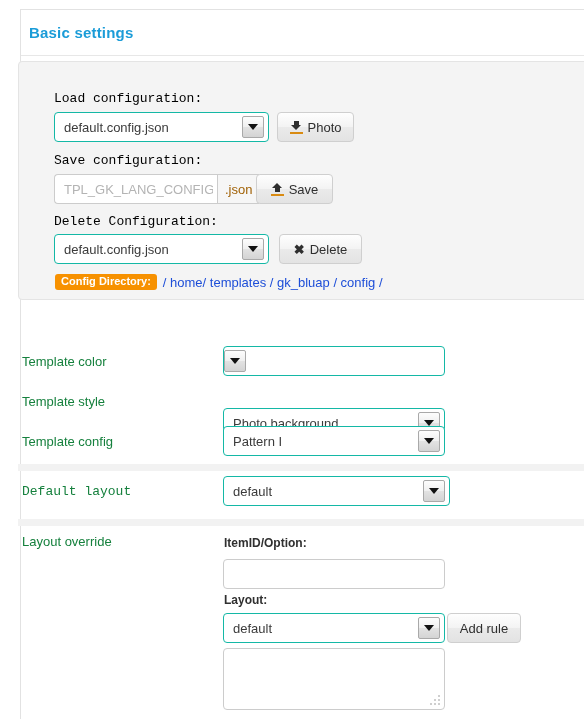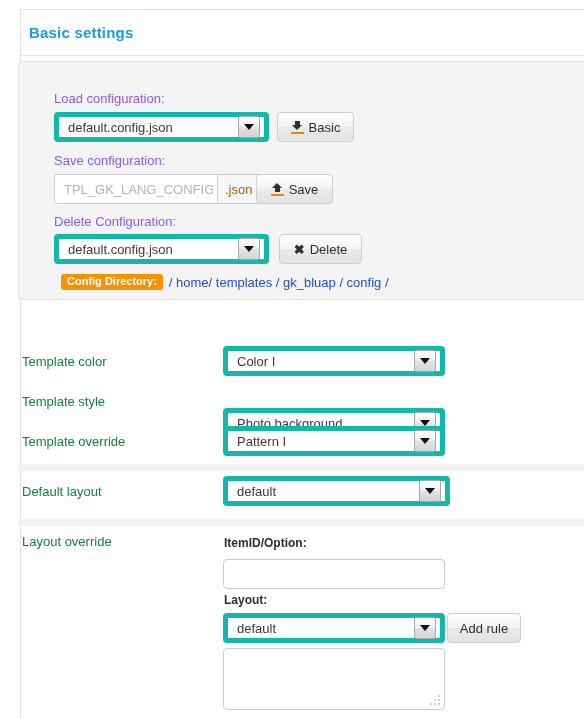--- a/index.html
+++ b/index.html
@@ -51,31 +51,32 @@
     width: 600px;
     height: 239px;
     background: #f4f4f4;
     border: 1px solid #e4e4e4;
     border-radius: 4px;
     box-sizing: border-box;
   }
   .cfg-label {
     position: absolute;
     font-size: 13px;
-    color: #8b5cf6;
-    white-space: nowrap;
+    color: #000000;
+    white-space: nowrap;
+    font-family: Liberation Mono, monospace;
   }
 
   
   .sel {
     position: absolute;
     box-sizing: border-box;
     height: 30px;
     background: #ffffff;
-    border: 5px solid #14b8a6;
+    border: 1px solid #14b8a6;
     border-radius: 4px;
     display: flex;
     align-items: center;
   }
   .sel .sel-text {
     flex: 1;
     padding-left: 9px;
     font-size: 13px;
     color: #3b3b3b;
     white-space: nowrap;
@@ -185,21 +186,20 @@
   
   .cfgdir-row { position: absolute; display: flex; align-items: center; gap: 6px; white-space: nowrap; }
   .cfgdir-badge {
     background: #f79100;
     color: #ffffff;
     font-size: 11px;
     font-weight: bold;
     padding: 2px 6px 3px 6px;
     border-radius: 3px;
     line-height: 1;
-    margin-left: 6px;
   }
   .cfgdir-path { font-size: 13px; color: #1d4ed8; }
 
   
   .row-label {
     position: absolute;
     font-size: 13px;
     color: #15803d;
     white-space: nowrap;
   }
@@ -276,21 +276,21 @@
   <span class="sel-text">default.config.json</span>
   <span class="sel-arrow">
       <i></i>
     </span>
 </div>
 
 <div class="btn" style="left:277px; top:112px; width:77px;">
   <span class="ico-dl">
       <span class="ico-bar"></span>
     </span>
-  <span>Basic</span>
+  <span>Photo</span>
 </div>
 
 <div class="cfg-label" style="left:54px; top:153px;">Save configuration:</div>
 
 <div class="save-group" style="left:54px; top:174px;">
   <input class="save-input" type="text" placeholder="TPL_GK_LANG_CONFIG_" style="">
   <span class="save-ext">.json</span>
 </div>
 
 <div class="btn" style="left:256px; top:174px; width:77px;text-align:center;">
@@ -314,45 +314,44 @@
   <span>Delete</span>
 </div>
 
 <div class="cfgdir-row" style="left:55px; top:274px;">
   <span class="cfgdir-badge">Config Directory:</span>
   <span class="cfgdir-path">/ home/ templates / gk_bluap / config /</span>
 </div>
 
 <div class="row-label" style="left:22px; top:354px;">Template color</div>
 <div class="sel" style="left:223px; top:346px; width:222px;">
-  <span class="sel-text">Color I</span>
   <span class="sel-arrow">
       <i></i>
     </span>
 </div>
 
 <div class="row-label" style="left:22px; top:394px;">Template style</div>
 <div class="sel" style="left:223px; top:408px; width:222px;">
   <span class="sel-text">Photo background</span>
   <span class="sel-arrow">
       <i></i>
     </span>
 </div>
 
-<div class="row-label" style="left:22px; top:434px;">Template override</div>
+<div class="row-label" style="left:22px; top:434px;">Template config</div>
 <div class="sel" style="left:223px; top:426px; width:222px;">
   <span class="sel-text">Pattern I</span>
   <span class="sel-arrow">
       <i></i>
     </span>
 </div>
 
 <div class="divider" style="top:464px;"></div>
 
-<div class="row-label" style="left:22px; top:484px;">Default layout</div>
+<div class="row-label" style="left:22px; top:484px;font-family:Liberation Mono, monospace;">Default layout</div>
 <div class="sel" style="left:223px; top:476px; width:227px;">
   <span class="sel-text">default</span>
   <span class="sel-arrow">
       <i></i>
     </span>
 </div>
 
 <div class="divider" style="top:519px;"></div>
 
 <div class="row-label" style="left:22px; top:534px;">Layout override</div>

